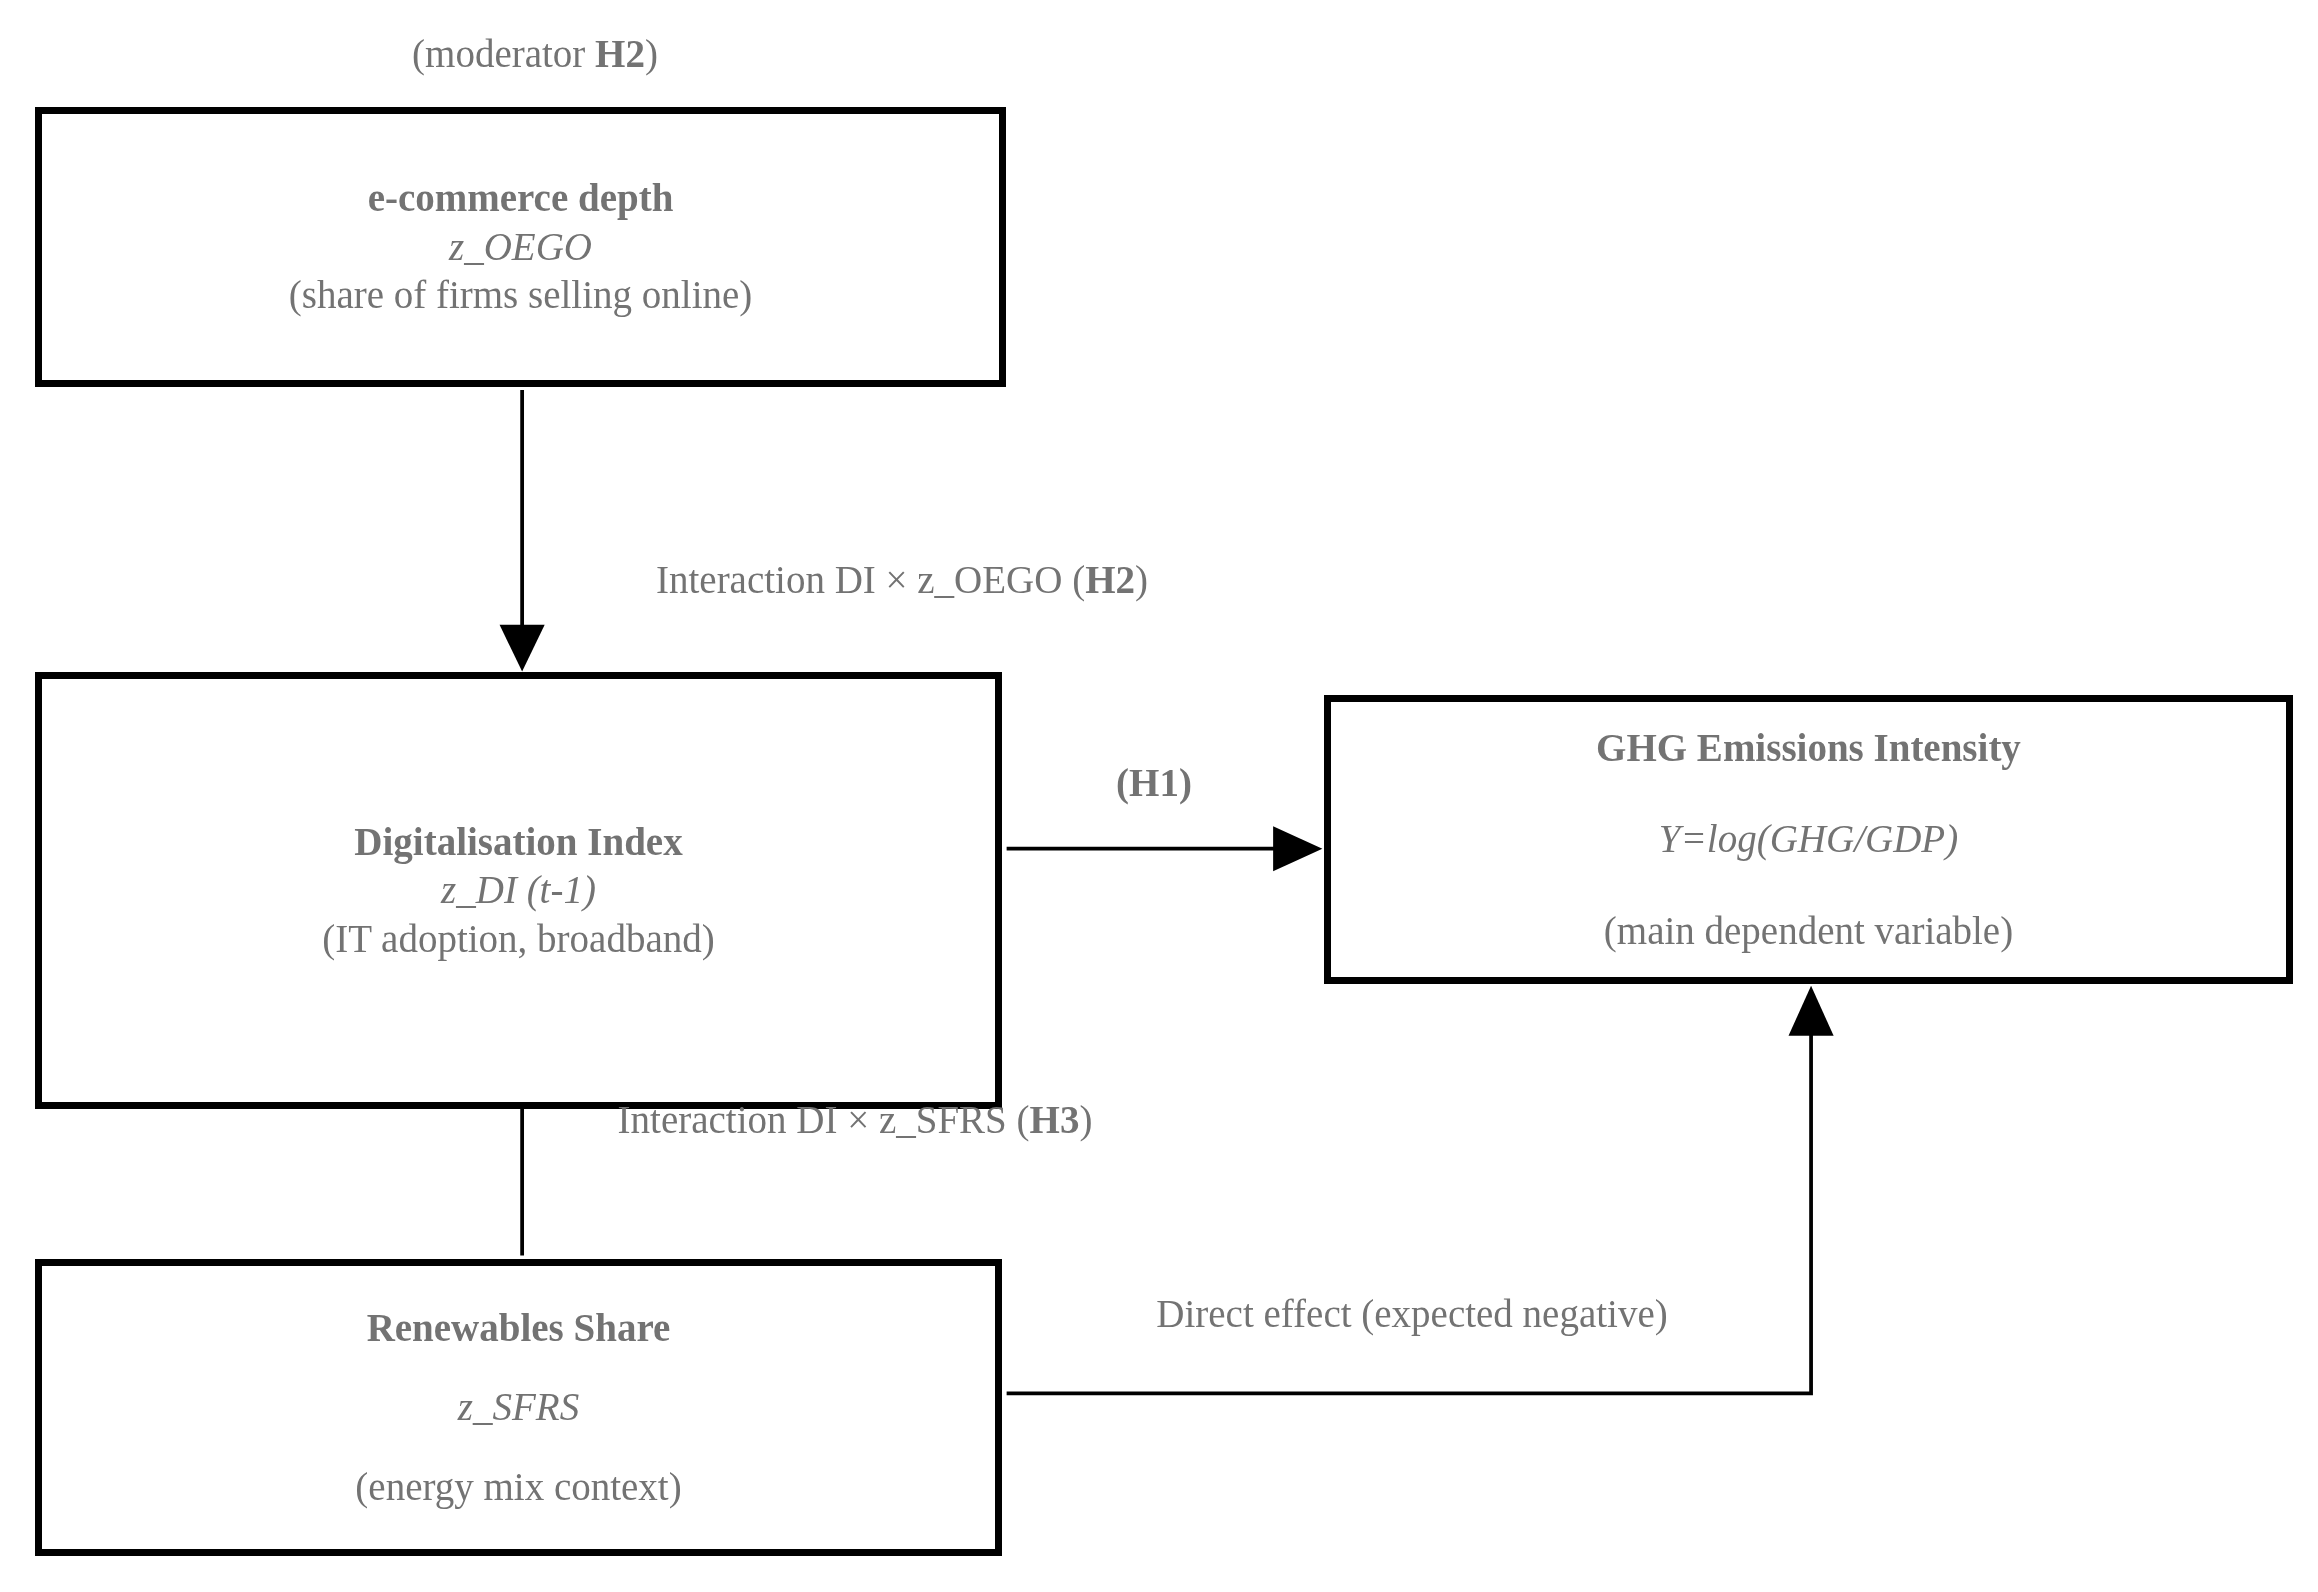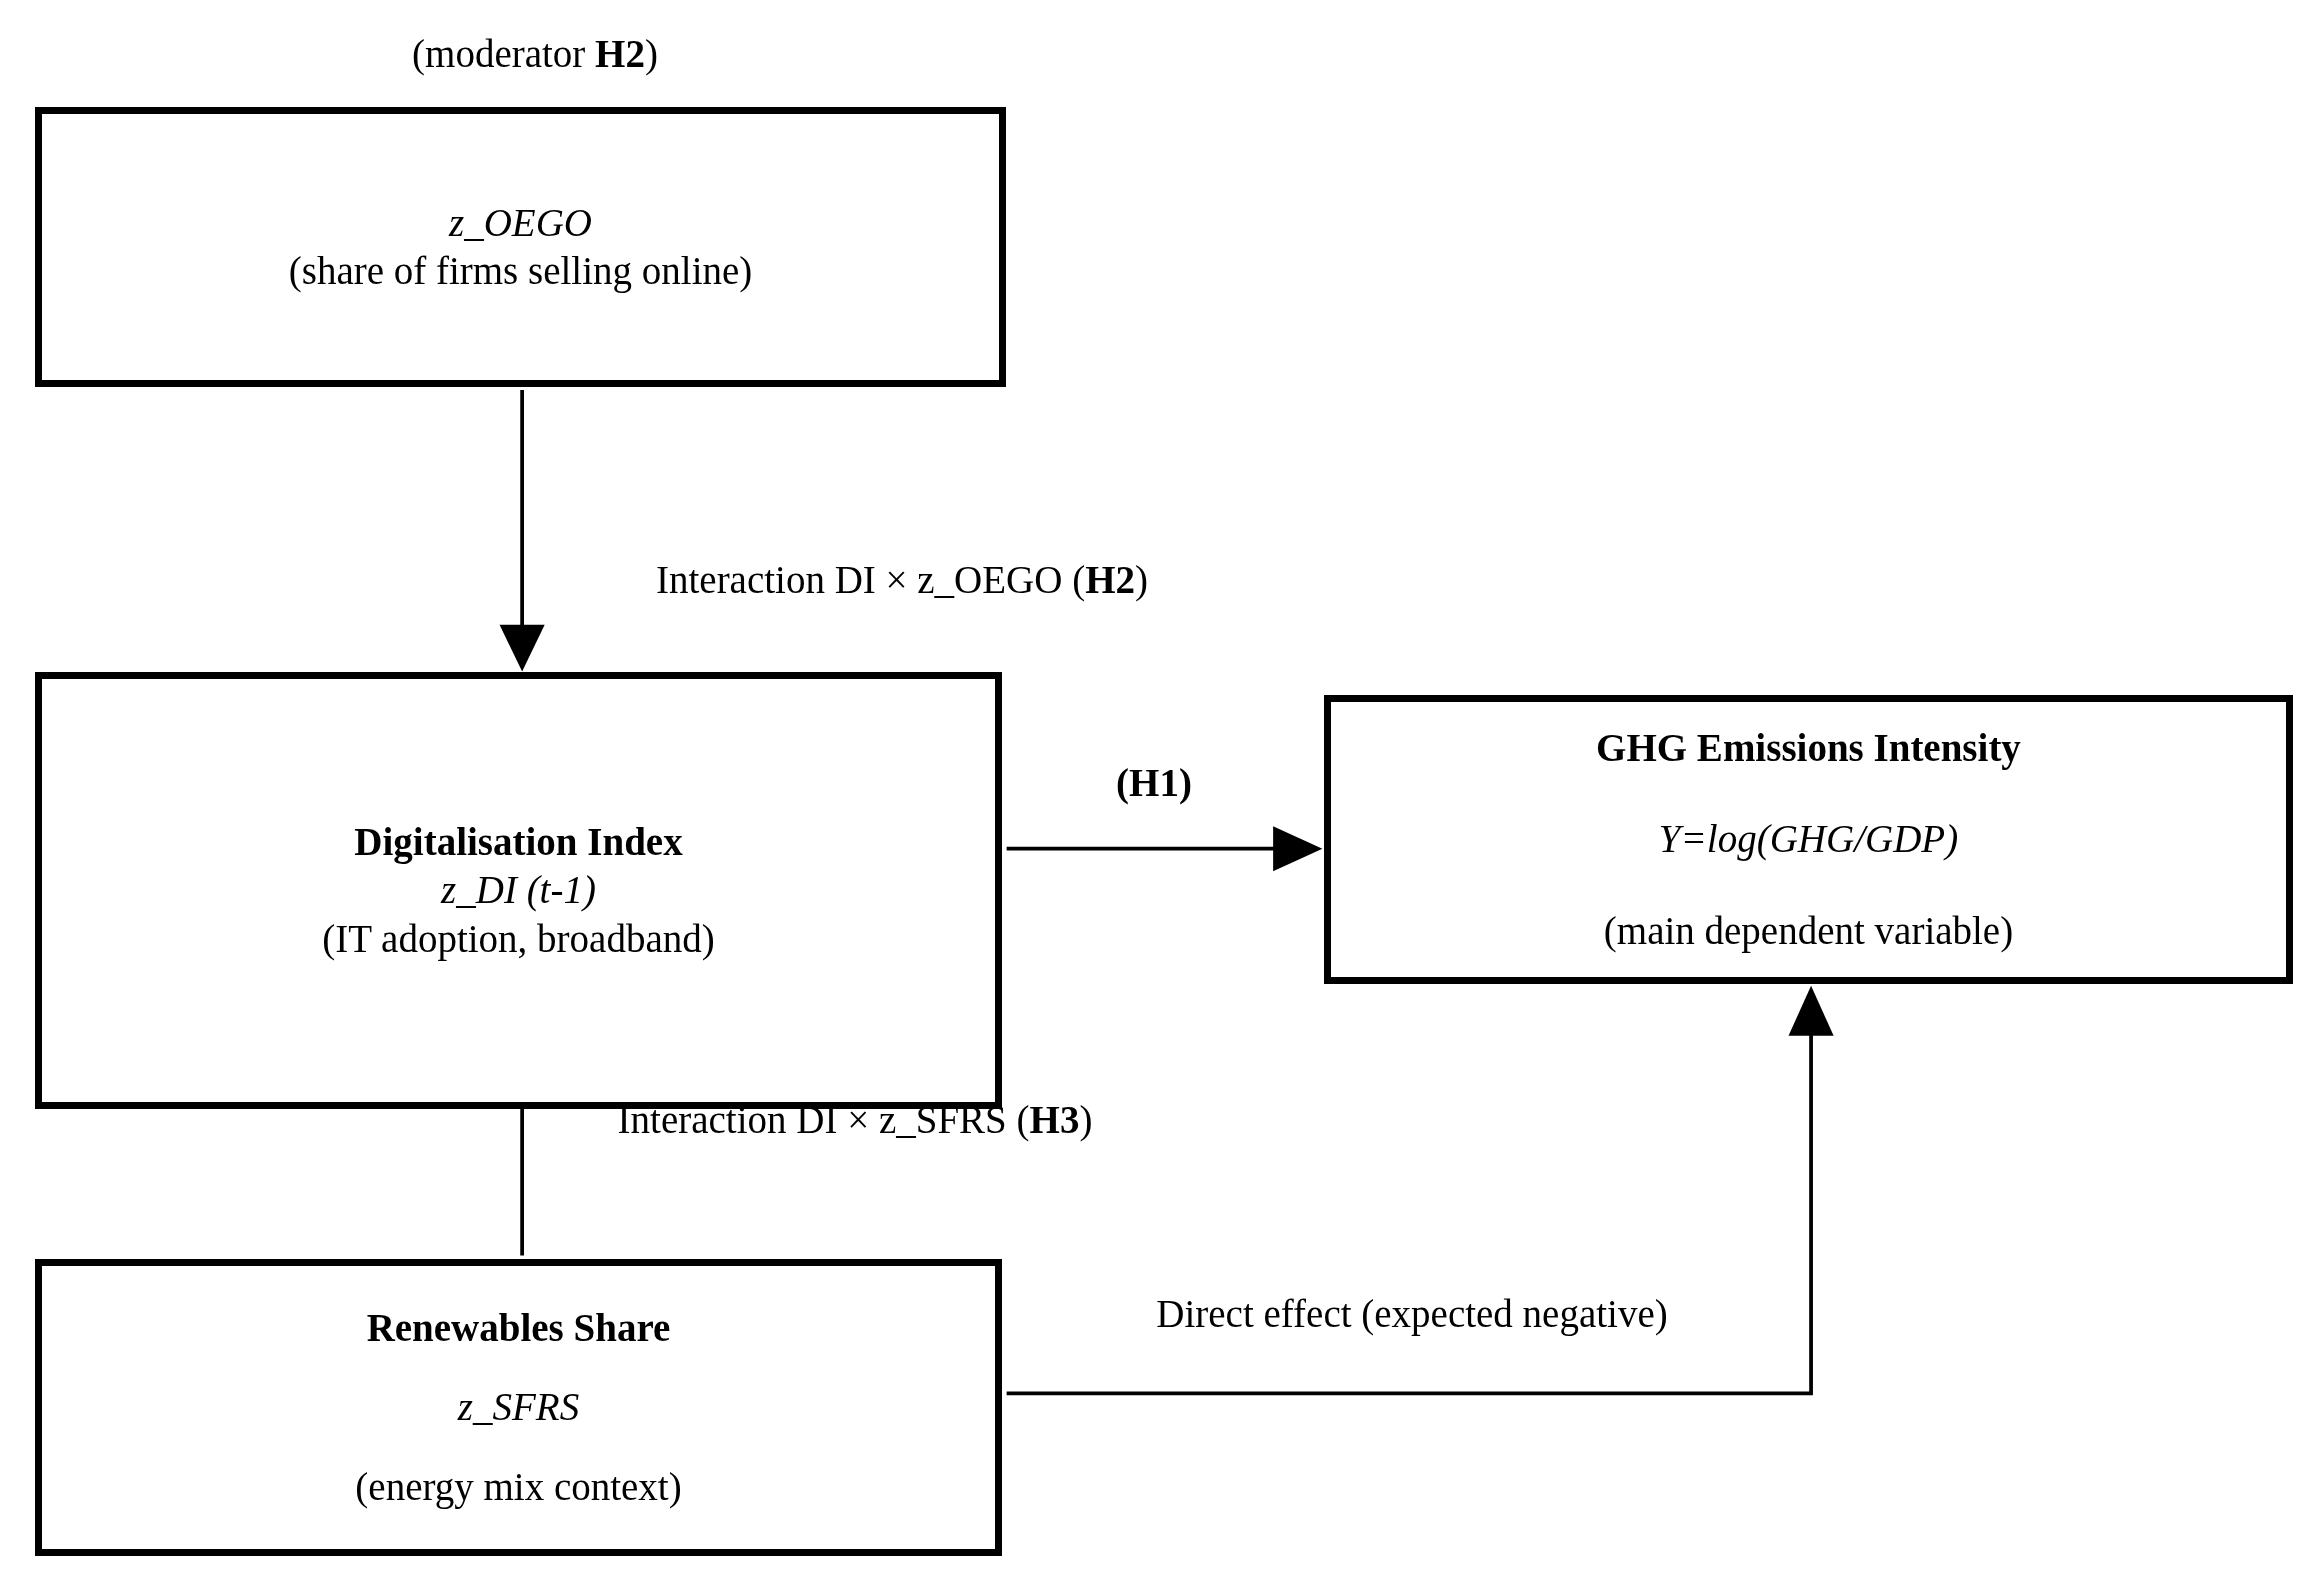--- a/index.html
+++ b/index.html
@@ -1,21 +1,21 @@
 <!DOCTYPE html>
 <html style="font-size:13.4px"><head>
 <meta charset="utf-8">
 <style>
   html, body { margin: 0; padding: 0; background: #ffffff; }
   .canvas {
     position: relative;
     width: 2319px;
     height: 1593px;
     background: #ffffff;
-    color: #000000;
+    color: #737373;
     font-family: "Liberation Serif", "DejaVu Serif", serif;
     overflow: hidden;
   }
 
   
   svg.connectors {
     position: absolute;
     inset: 0;
     width: 2319px;
     height: 1593px;
@@ -83,20 +83,21 @@
 
     <polyline points="1205,1668 2168,1668 2168,1236"></polyline>
     <polygon points="2168,1180 2141,1240 2195,1240"></polygon>
   </svg>
 
   <div class="label label-moderator">
     <span>(moderator </span><span class="b">H2</span><span>)</span>
   </div>
 
   <div class="box box-ecommerce">
+    <div class="title">e-commerce depth</div>
     <div class="variable">z_OEGO</div>
     <div class="note">(share of firms selling online)</div>
   </div>
 
   <div class="label label-interaction-h2">
     <span>Interaction DI × z_OEGO (</span><span class="b">H2</span><span>)</span>
   </div>
 
   <div class="box box-digitalisation">
     <div class="title">Digitalisation Index</div>

